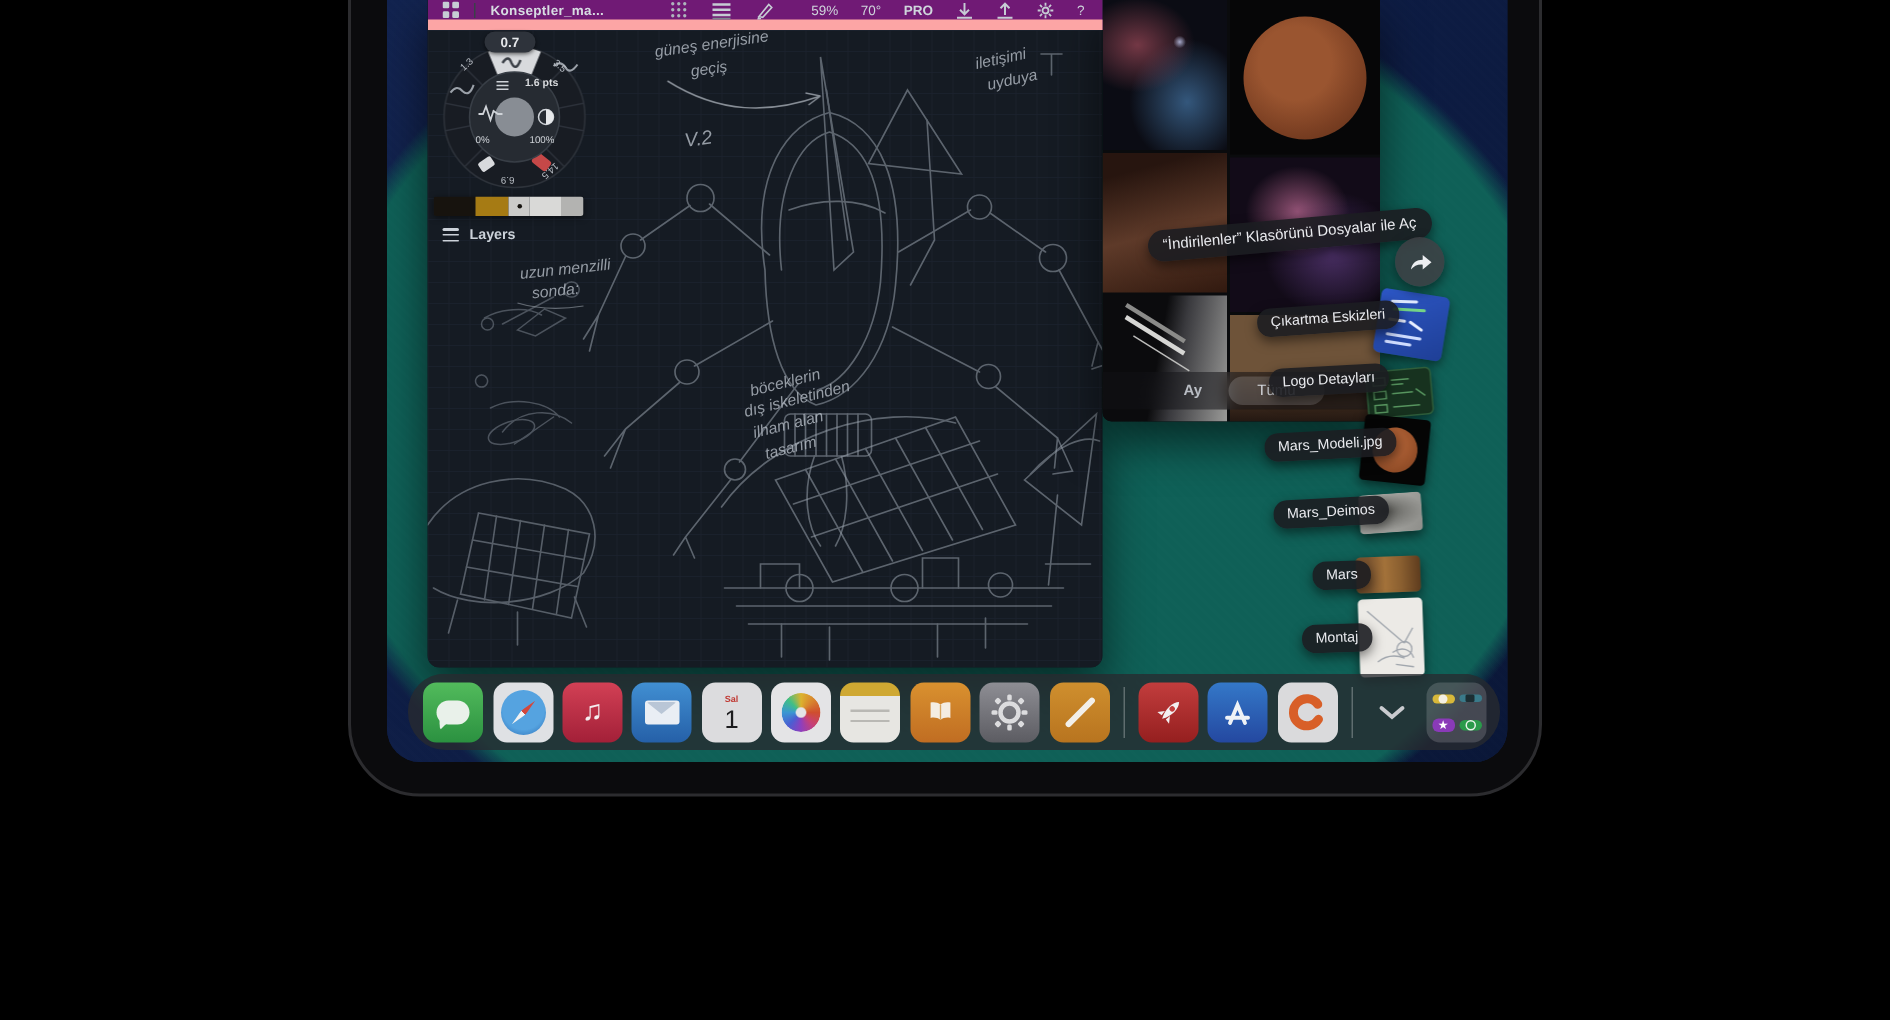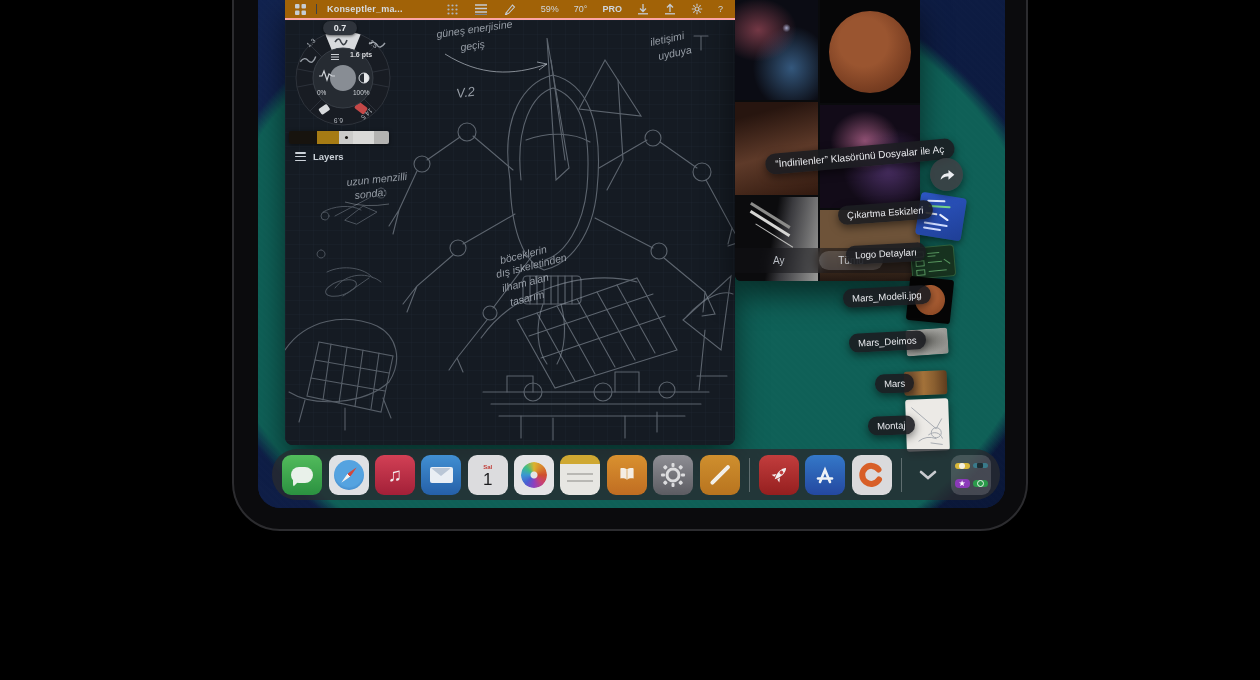--- a/index.html
+++ b/index.html
@@ -18,23 +18,23 @@
       background:
         radial-gradient(430px 330px at 370px 280px, #0f6057 0 96%, rgba(15,96,87,0) 100%),
         linear-gradient(135deg,#12234f 0%, #0e1d45 45%, #0a1738 100%); }
   .wallpaper::after { content:""; position:absolute; inset:0; opacity:.12;
       background:repeating-linear-gradient(45deg, rgba(255,255,255,.05) 0 2px, transparent 2px 5px); }
 
   
   .draw-app { position:absolute; left:27px; top:0; width:450px; height:445px;
               background:#151b23; border-radius:0 0 8px 8px; overflow:hidden;
               box-shadow:0 14px 30px rgba(0,0,0,.55); }
-  .draw-topbar { position:absolute; left:0; top:0; right:0; height:20px; background:#a16207;
+  .draw-topbar { position:absolute; left:0; top:0; right:0; height:20px; background:#701a75;
               display:flex; align-items:center; color:#c6ccd4; font-size:9px;
-              border-bottom:2px solid #fca5a5; z-index:5; }
+              border-bottom:7px solid #fca5a5; z-index:5; }
   .tb-group { display:flex; align-items:center; gap:14px; }
   .tb-left  { margin-left:10px; gap:10px; }
   .tb-mid   { margin-left:44px; gap:16px; }
   .tb-right { margin-left:auto; margin-right:12px; gap:15px; }
   .tb-title { font-weight:bold; letter-spacing:.2px; color:#d7dce2; }
   .tb-sep   { width:1px; height:10px; background:#3a4049; }
   .tb-txt   { color:#cfd5dc; }
   .icon-svg { display:block; }
 
   
@@ -75,21 +75,21 @@
   .tile-orion::before { content:""; position:absolute; inset:0;
       background:radial-gradient(48px 42px at 45% 35%, rgba(165,92,130,.85), transparent 72%),
                  radial-gradient(60px 55px at 68% 62%, rgba(110,70,150,.6), transparent 75%); }
   .tile-voyager { background:linear-gradient(100deg,#0b0b0d 0 45%, #3a3a3e 60%, #9a9a98 100%); }
   .tile-voyager::before { content:""; position:absolute; left:14%; top:30%; width:46px; height:3px;
       background:#d6d6d4; transform:rotate(32deg); box-shadow:10px 8px 0 -1px #bdbdbb, -4px -7px 0 0 #8b8b89; }
   .tile-rover { background:linear-gradient(180deg,#6e5339 0 52%, #4d3624 70%, #241812 100%); }
   .pseg { position:absolute; left:0; right:0; top:248px; height:25px;
           background:rgba(18,18,22,.5); backdrop-filter:blur(6px);
           display:flex; align-items:center; font-size:10px; color:#b9bdc4; }
-  .pseg-month { position:absolute; left:38px; }
+  .pseg-month { position:absolute; left:54px;font-weight:bold; }
   .pseg-all-pill { position:absolute; left:84px; top:3px; width:64px; height:19px; border-radius:10px;
           background:rgba(255,255,255,.17); color:#dcdee3; display:flex; align-items:center; justify-content:center; }
 
   
   .pill { position:absolute; background:rgba(28,29,33,.9); color:#e9eaee; font-size:9.5px;
           padding:4px 9px; border-radius:9px; white-space:nowrap;
           box-shadow:0 3px 8px rgba(0,0,0,.5); z-index:20; }
   .pill-big { font-size:10px; padding:5px 10px; border-radius:11px; }
   .thumb { position:absolute; border-radius:3px; box-shadow:0 3px 8px rgba(0,0,0,.55); z-index:19; overflow:hidden; }
   .thumb-marsmodel { background:#050505; }

